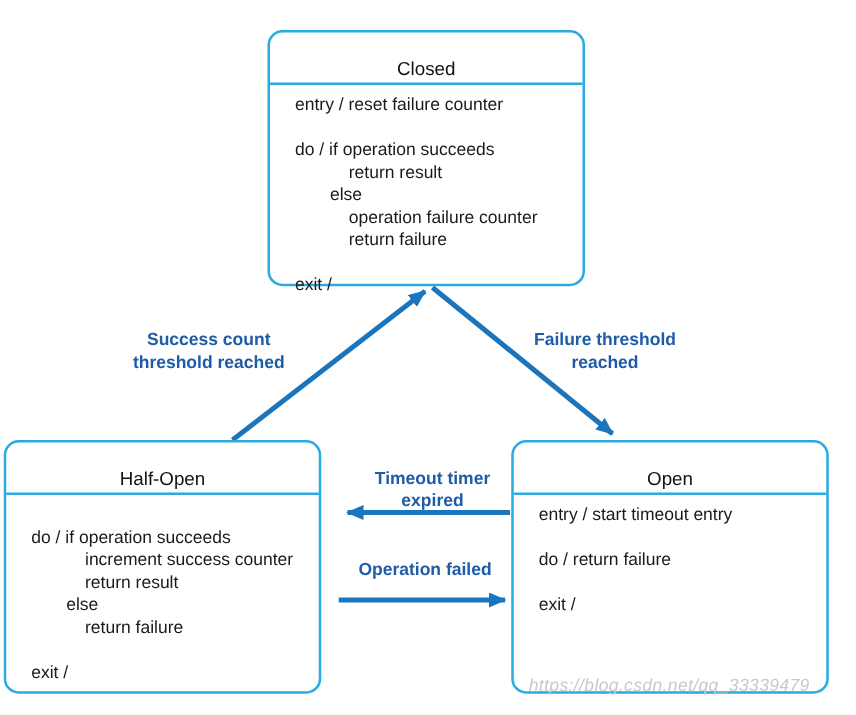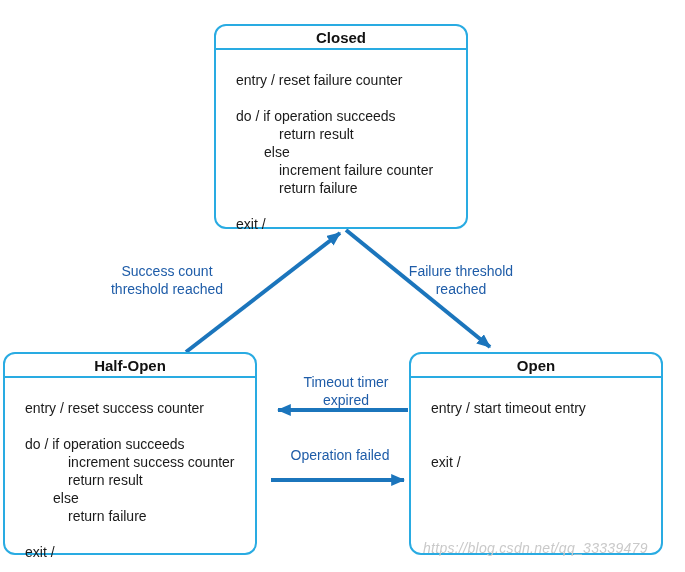--- a/index.html
+++ b/index.html
@@ -31,48 +31,48 @@
     border-radius: 12px;
     background: #fff;
     z-index: 2;
   }
   .state-closed-box   { left: 214px; top: 24px;  width: 254px; height: 205px; }
   .state-halfopen-box { left: 3px;  top: 352px; width: 254px; height: 203px; }
   .state-open-box     { left: 409px; top: 352px; width: 254px; height: 203px; }
 
   .state-title {
     text-align: center;
-    font-weight: bold;
+    font-weight: normal;
     font-size: 15px;
     color: var(--title-text);
-    padding: 3px 0 2px 0;
+    padding: 21px 0 2px 0;
     border-bottom: 2px solid var(--box-border);
   }
   .state-body {
-    padding: 21px 6px 0 20px;
+    padding: 6px 6px 0 20px;
     font-size: 14px;
     line-height: 18px;
     color: var(--body-text);
   }
   .line { min-height: 18px; white-space: nowrap; }
   .ind1 { padding-left: 28px; }
   .ind2 { padding-left: 43px; }
 
   .tlabel {
     position: absolute;
     z-index: 3;
-    font-weight: normal;
+    font-weight: bold;
     font-size: 14px;
     line-height: 18px;
     color: var(--label-text);
     text-align: center;
     white-space: pre-line;
   }
   .label-success   { left: 82px;  top: 262px; width: 170px; }
-  .label-failure   { left: 376px; top: 262px; width: 170px; text-align: center; }
+  .label-failure   { left: 399px; top: 262px; width: 170px; text-align: center; }
   .label-timeout   { left: 271px; top: 373px; width: 150px; }
   .label-operation { left: 255px; top: 446px; width: 170px; }
 
   .watermark {
     position: absolute;
     z-index: 4;
     left: 423px;
     top: 540px;
     font-size: 14px;
     letter-spacing: 0.3px;
@@ -98,47 +98,47 @@
   </svg>
 
   <div class="state state-closed-box">
     <div class="state-title">Closed</div>
     <div class="state-body">
       <div class="line">entry / reset failure counter</div>
       <div class="line"></div>
       <div class="line">do / if operation succeeds</div>
       <div class="line ind2">return result</div>
       <div class="line ind1">else</div>
-      <div class="line ind2">increment failure counter</div>
+      <div class="line ind2">operation failure counter</div>
       <div class="line ind2">return failure</div>
       <div class="line"></div>
       <div class="line">exit /</div>
     </div>
   </div>
 
   <div class="state state-halfopen-box">
     <div class="state-title">Half-Open</div>
     <div class="state-body">
-      <div class="line">entry / reset success counter</div>
       <div class="line"></div>
       <div class="line">do / if operation succeeds</div>
       <div class="line ind2">increment success counter</div>
       <div class="line ind2">return result</div>
       <div class="line ind1">else</div>
       <div class="line ind2">return failure</div>
       <div class="line"></div>
       <div class="line">exit /</div>
     </div>
   </div>
 
   <div class="state state-open-box">
     <div class="state-title">Open</div>
     <div class="state-body">
       <div class="line">entry / start timeout entry</div>
       <div class="line"></div>
+      <div class="line">do / return failure</div>
       <div class="line"></div>
       <div class="line">exit /</div>
     </div>
   </div>
 
   <div class="tlabel label-success">Success count
 threshold reached</div>
   <div class="tlabel label-failure">Failure threshold
 reached</div>
   <div class="tlabel label-timeout">Timeout timer

